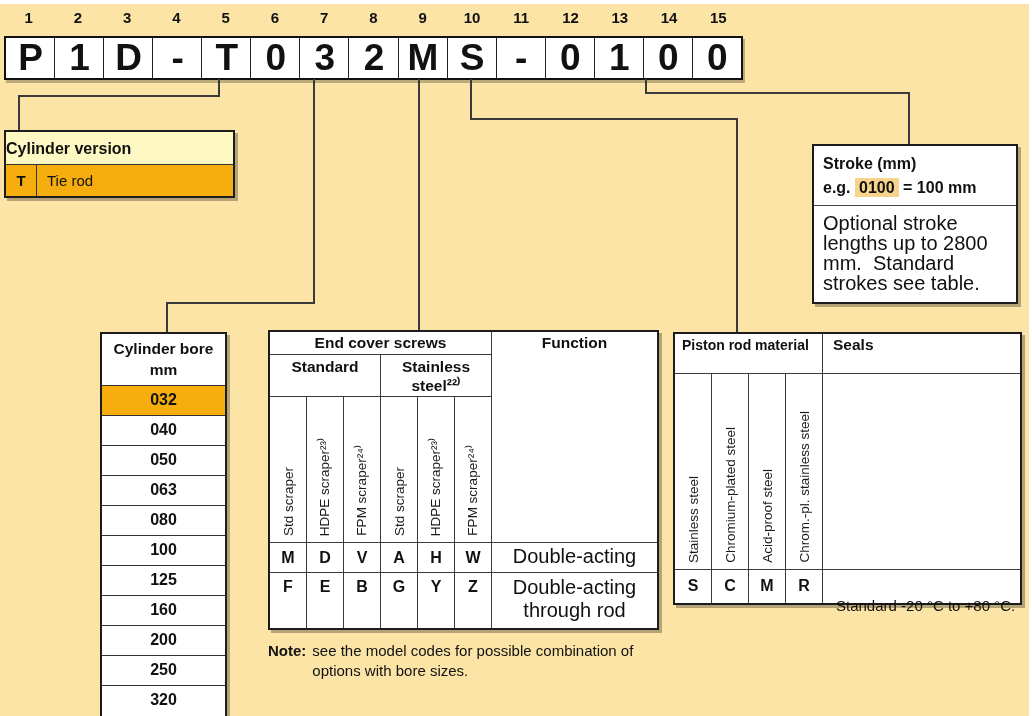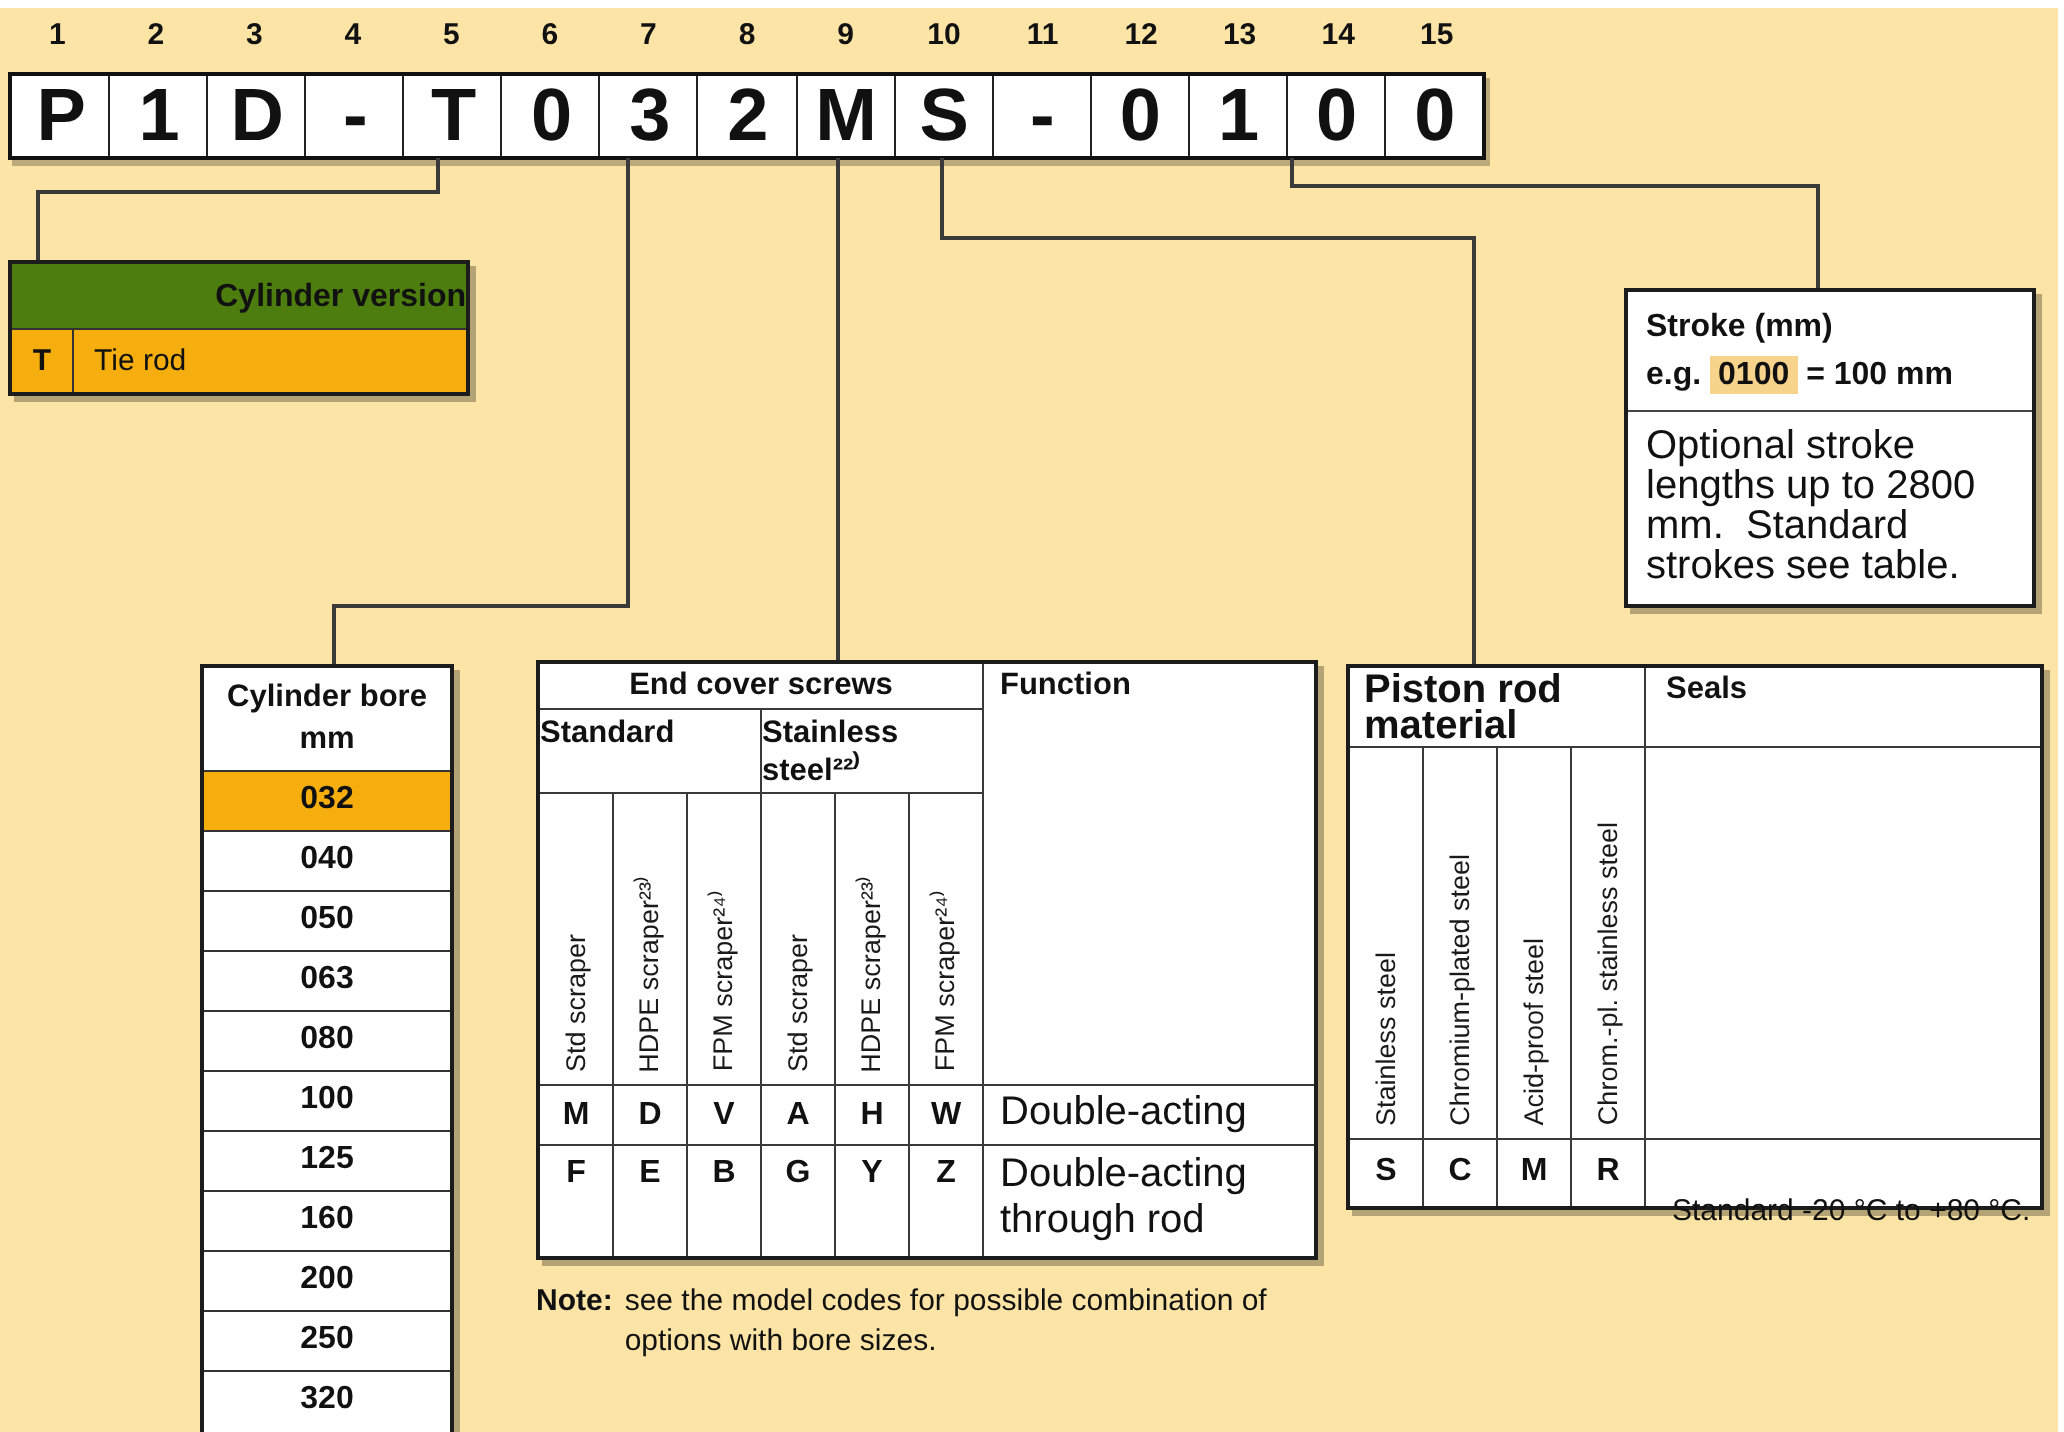--- a/index.html
+++ b/index.html
@@ -46,41 +46,41 @@
   .ln-st-stub  { left:645px; top:79px; height:15px; border-left:2px solid #3a3a3a; }
   .ln-st-elbow { left:645px; top:92px; width:265px; height:55px; border-top:2px solid #3a3a3a; border-right:2px solid #3a3a3a; }
   
   .tbl {
     position:absolute; background:#fff; border:2px solid #1c1c1c;
     box-shadow:3px 3px 0 rgba(110,100,70,.5);
   }
   .hl  { background:#F5AE0D; }
   
   .cylver { left:4px; top:130px; width:231px; }
-  .cylver .hdr { height:33px; text-align:right; font-weight:bold; font-size:16px; line-height:33px; border-bottom:1.5px solid #333; background:#4d7c0f; }
+  .cylver .hdr { height:33px; text-align:left; font-weight:bold; font-size:16px; line-height:33px; border-bottom:1.5px solid #333; background:#fef9c3; }
   .cylver .row { height:31px; display:flex; background:#F5AE0D; }
   .cylver .row .c { width:31px; border-right:1.5px solid #333; text-align:center; font-weight:bold; font-size:15px; line-height:31px; }
   .cylver .row .l { flex:1; font-size:15px; line-height:31px; padding-left:10px; }
   
   .stroke { left:812px; top:144px; width:206px; }
   .stroke .top { padding:6px 9px 5px 9px; border-bottom:1.5px solid #444; }
   .stroke .t1 { font-weight:bold; font-size:16px; line-height:23px; }
   .stroke .t2 { font-weight:bold; font-size:16px; line-height:25px; }
   .stroke .egc { background:#F8D38C; padding:1px 4px; }
   .stroke .body { padding:7px 9px 9px 9px; font-size:20px; line-height:20px; white-space:pre-wrap; }
   
   .bore { left:100px; top:332px; width:127px; }
   .bore .hdr { height:52px; border-bottom:1.5px solid #333; text-align:center; font-weight:bold; font-size:15.5px; padding-top:4px; line-height:21px; }
   .bore .v { height:30px; border-bottom:1.5px solid #333; text-align:center; font-weight:bold; font-size:16px; line-height:27px; }
   .bore .v:last-child { border-bottom:none; }
   
   .ecs { left:268px; top:330px; display:grid;
          grid-template-columns:repeat(6,37px) 165px;
          grid-template-rows:23px 42px 146px 30px 55px; }
-  .ecs > div { border-right:1px solid #3a3a3a; border-bottom:1px solid #3a3a3a; background:#fff; }
+  .ecs > div { border-right:1px solid #3a3a3a; border-bottom:1px solid #3a3a3a; background:#fff;text-align:center; }
   .ecs .title { grid-column:1/7; grid-row:1; text-align:center; font-weight:bold; font-size:15.5px; line-height:22px; }
   .ecs .grp  { grid-row:2; font-weight:bold; font-size:15.5px; line-height:19px; padding-top:2px; }
   .ecs .g1 { grid-column:1/4; }
   .ecs .g2 { grid-column:4/7; }
   .ecs .func-hdr { grid-column:7; grid-row:1/4; border-right:none; font-weight:bold; font-size:15.5px; padding:2px 8px; }
   .rotcell { position:relative; }
   .rotcell span {
     position:absolute; bottom:6px; left:50%;
     writing-mode:vertical-rl; transform:translateX(-50%) rotate(180deg);
     font-size:13.5px; white-space:nowrap; color:#1a1a1a;
@@ -89,21 +89,21 @@
   .ecs .r4 { grid-row:4; line-height:29px; }
   .ecs .r5 { grid-row:5; line-height:28px; border-bottom:none; }
   .ecs .fval { grid-column:7; border-right:none; font-size:20px; padding:3px 8px; line-height:23px; }
   .ecs .fv4 { grid-row:4; padding-top:2px; }
   .ecs .fv5 { grid-row:5; border-bottom:none; }
   
   .prm { left:673px; top:332px; display:grid;
          grid-template-columns:repeat(4,37px) 197px;
          grid-template-rows:40px 196px 33px; }
   .prm > div { border-right:1px solid #3a3a3a; border-bottom:1px solid #3a3a3a; background:#fff; }
-  .prm .title { grid-column:1/5; grid-row:1; font-weight:bold; font-size:20px; line-height:18px; padding:2px 0 12px 7px; }
+  .prm .title { grid-column:1/5; grid-row:1; font-weight:bold; font-size:14px; line-height:18px; padding:2px 0 12px 7px; }
   .prm .seals-hdr { grid-column:5; grid-row:1; border-right:none; font-weight:bold; font-size:15.5px; padding:2px 10px; }
   .prm .seals-empty { grid-column:5; grid-row:2; border-right:none; }
   .prm .code { grid-row:3; text-align:center; font-weight:bold; font-size:16px; line-height:31px; border-bottom:none; }
   .prm .seals-val { grid-column:5; grid-row:3; border-right:none; border-bottom:none; font-size:15px; line-height:31px; padding-left:13px;margin-top:20px; }
   
   .note { position:absolute; left:268px; top:641px; display:flex; font-size:15px; line-height:20px; }
   .note .lbl { font-weight:bold; margin-right:6px; }
   .note .txt { width:345px; }
 </style>
 </head>

